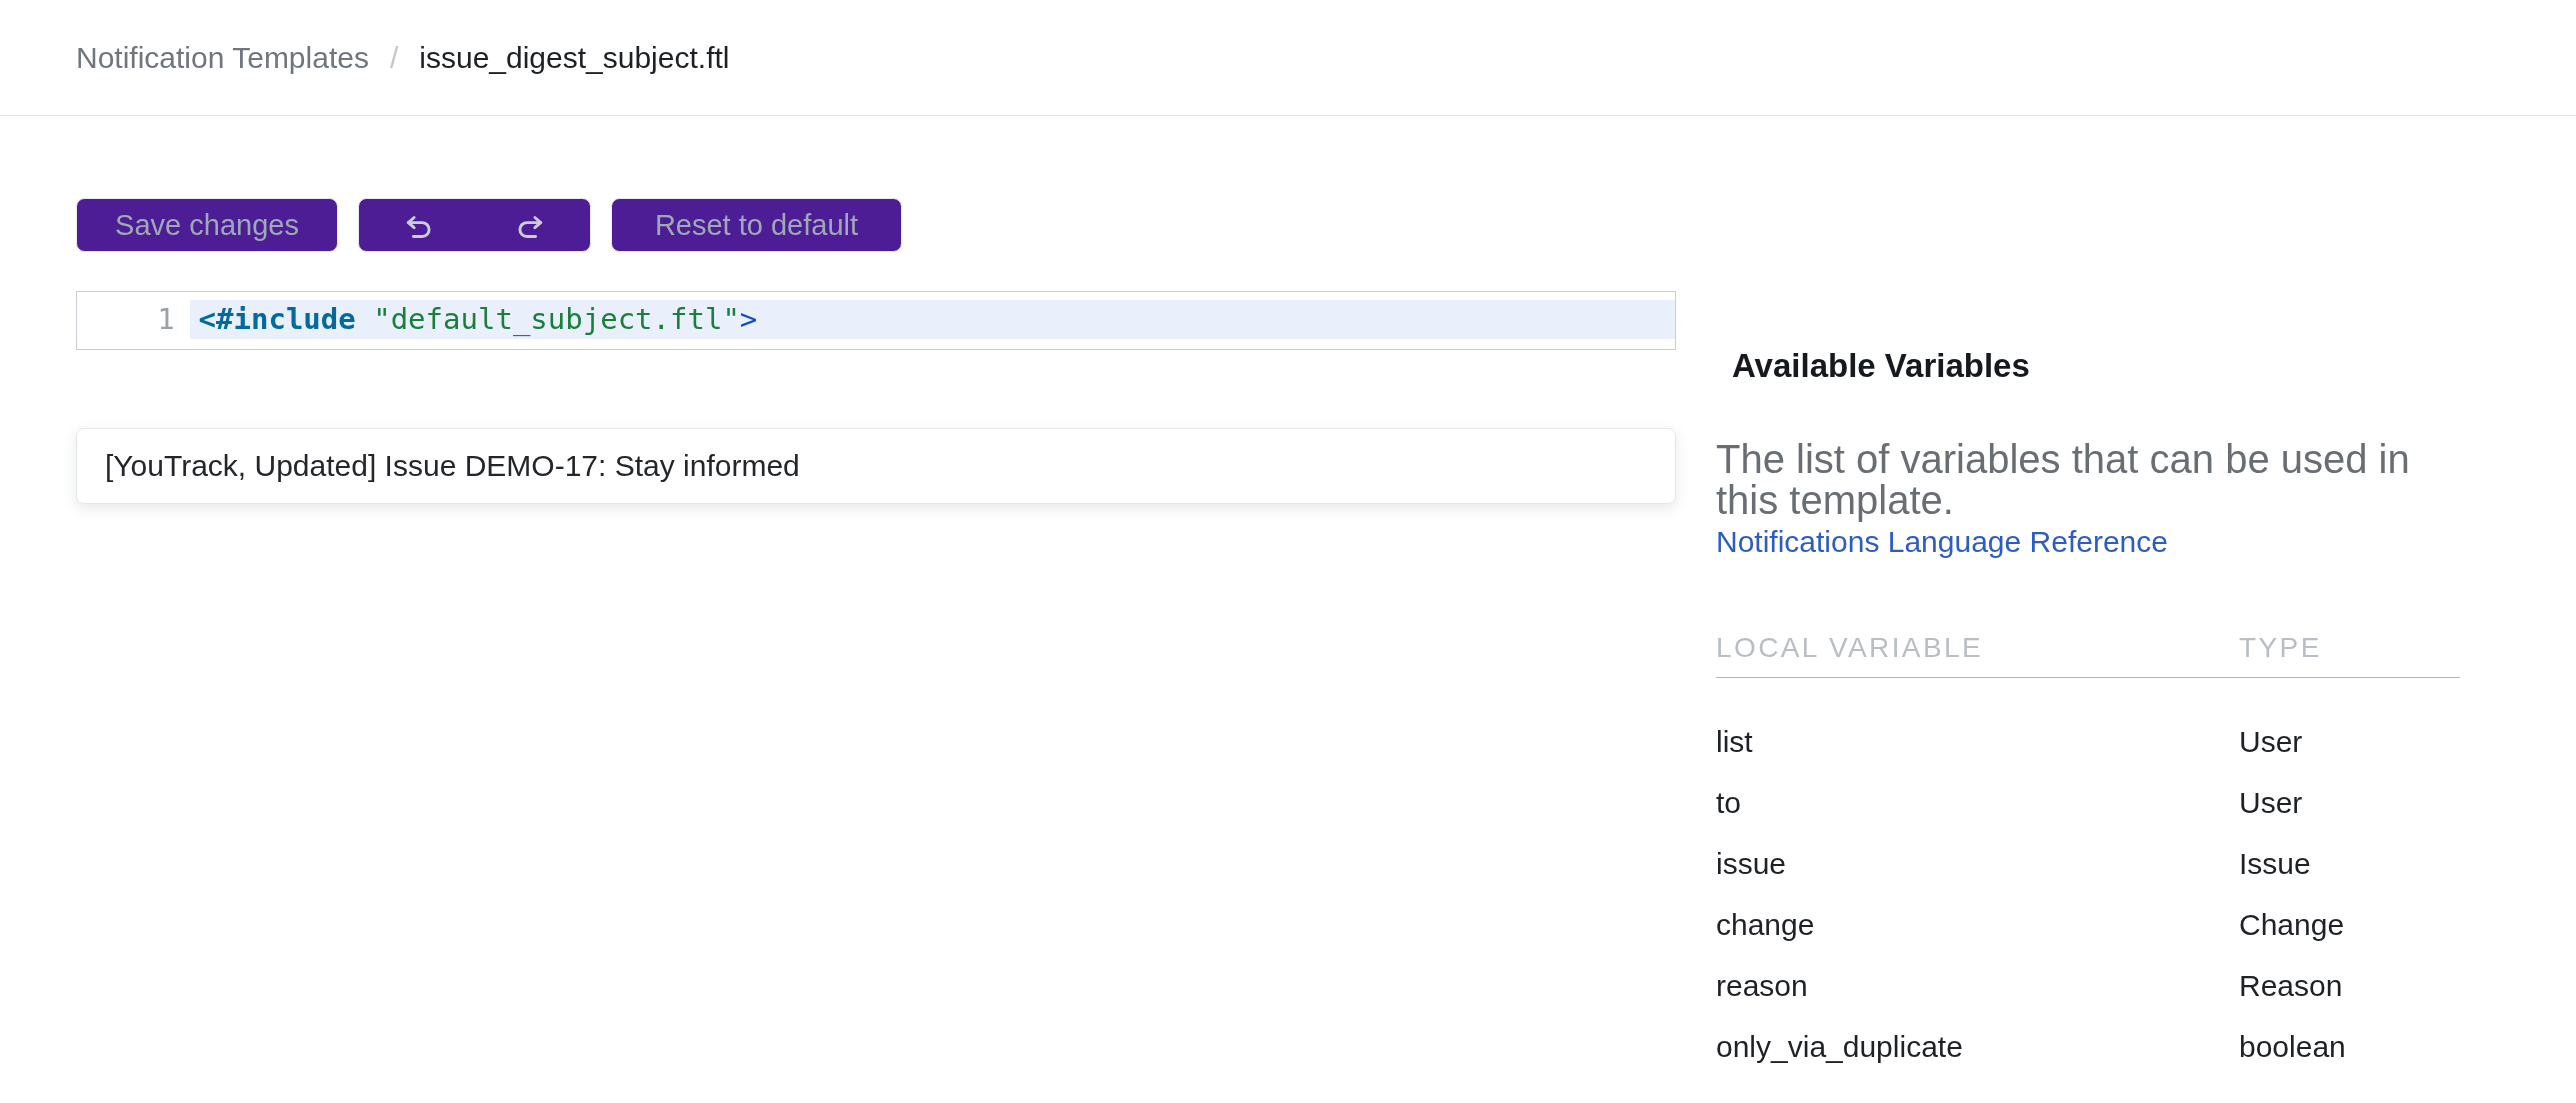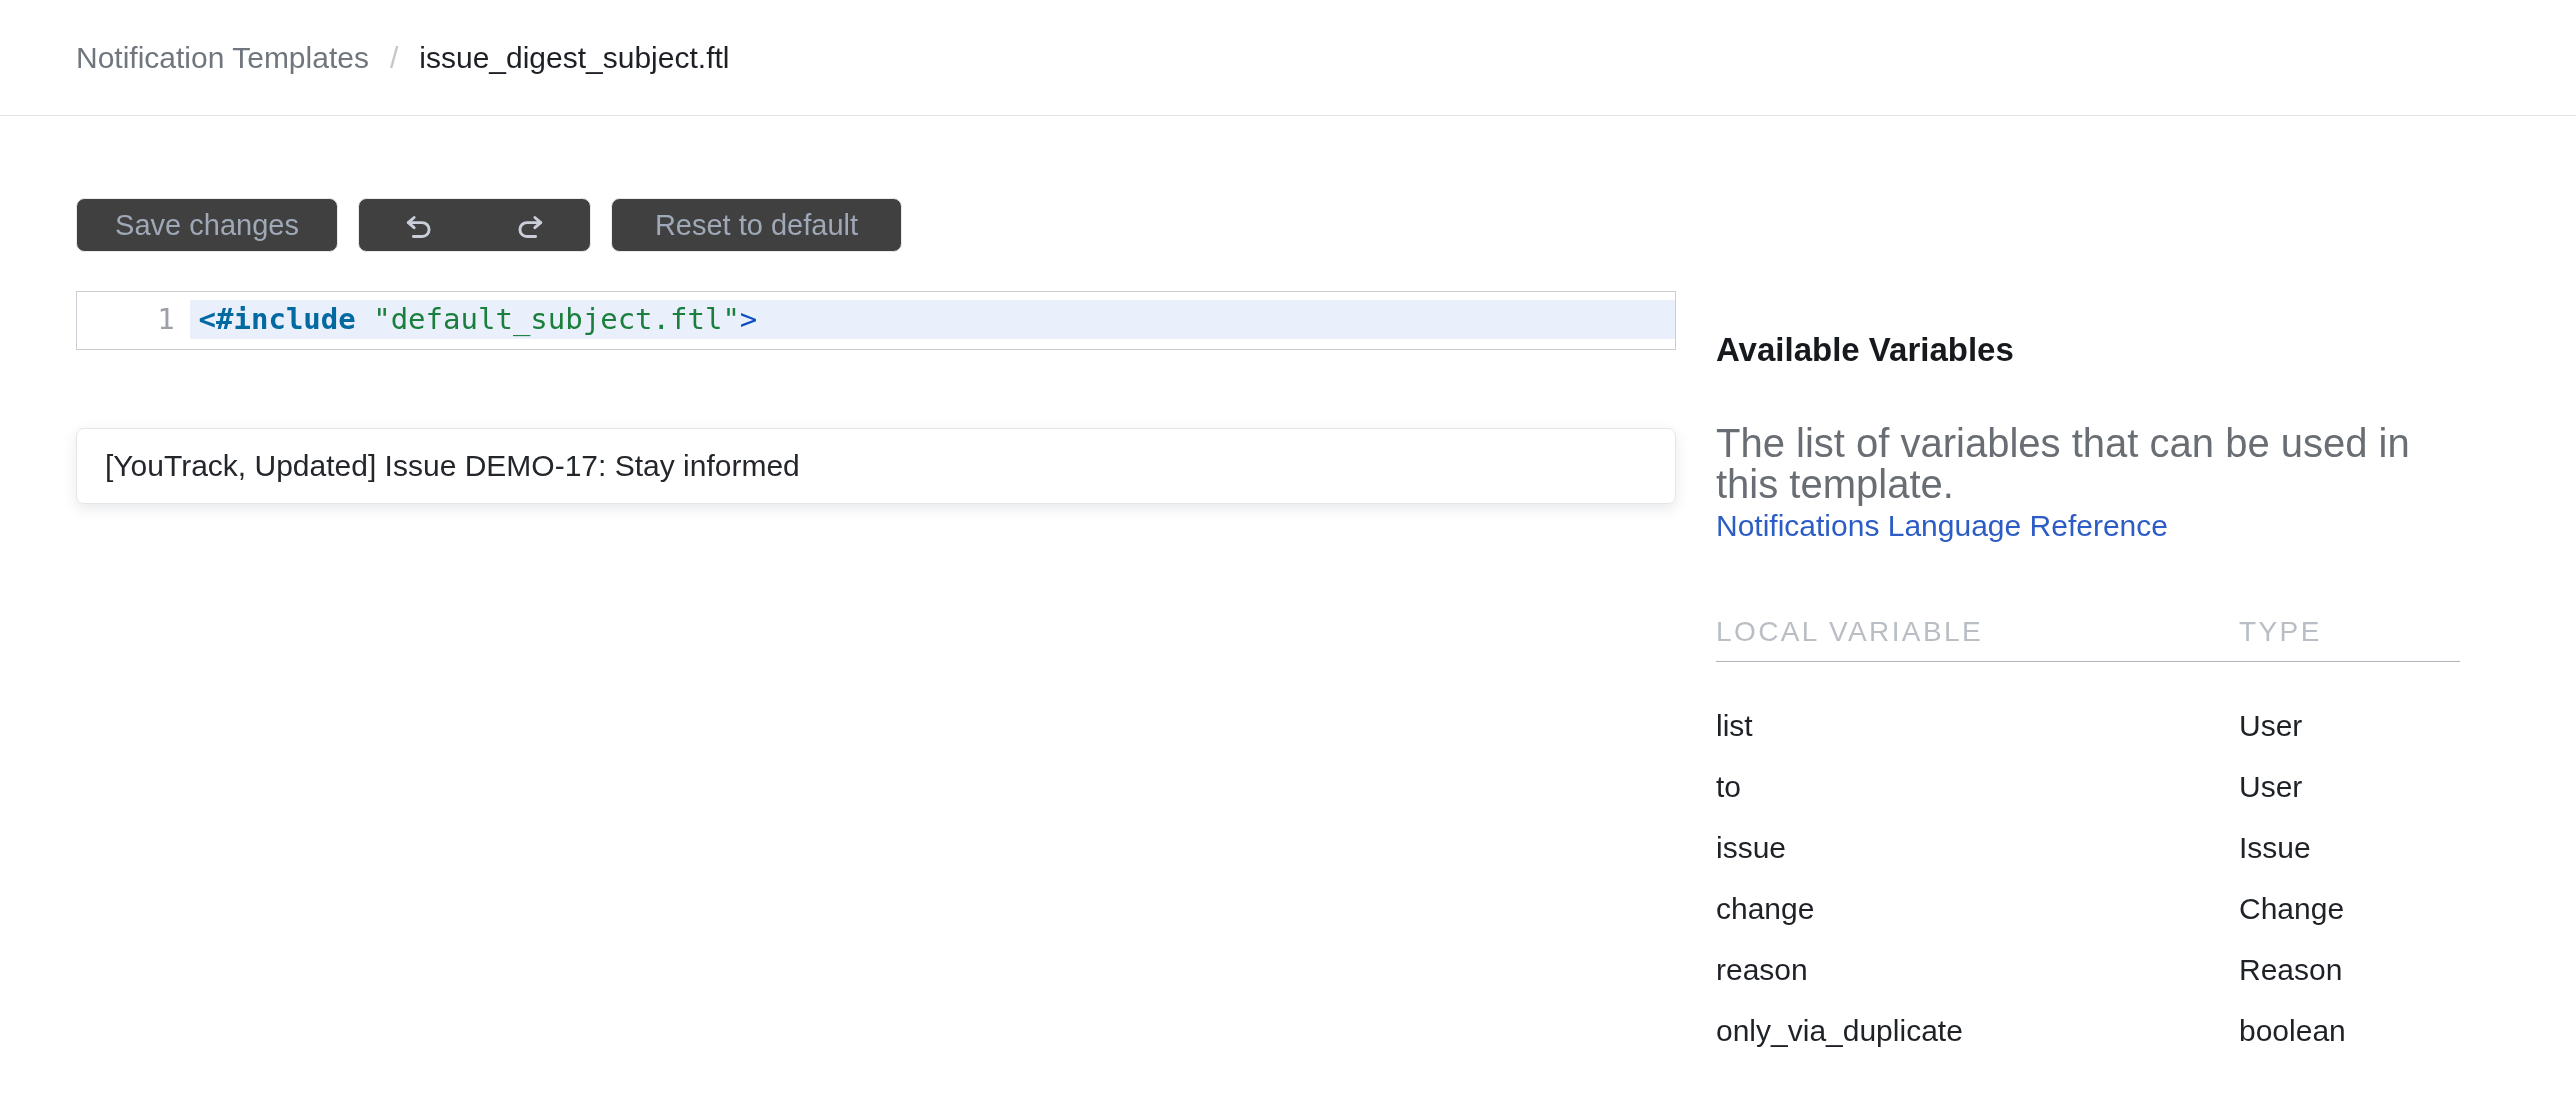--- a/index.html
+++ b/index.html
@@ -33,21 +33,21 @@
   
   .toolbar {
     position: absolute;
     left: 76px; top: 198px;
     display: flex;
     gap: 20px;
     height: 54px;
   }
   .btn {
     height: 54px;
-    background: #404040;
+    background: #4c1d95;
     border: 1.9px solid #e9ebef;
     border-radius: 8.6px;
     color: #9fa8b6;
     font-size: 29px;
     font-family: "Liberation Sans", "DejaVu Sans", sans-serif;
     display: flex;
     align-items: center;
     justify-content: center;
     padding: 0;
   }
@@ -121,21 +121,21 @@
     color: #23272b;
   }
 
   
   .sidebar {
     position: absolute;
     left: 1716px; top: 327px;
     width: 744px;
   }
   .sidebar-title {
-    margin: 0;
+    margin: 16px;
     font-size: 33px;
     font-weight: bold;
     color: #16191d;
     line-height: 46px;
   }
   .sidebar-desc {
     margin-top: 50px;
     font-size: 40px;
     color: #696e74;
     line-height: 41px;

